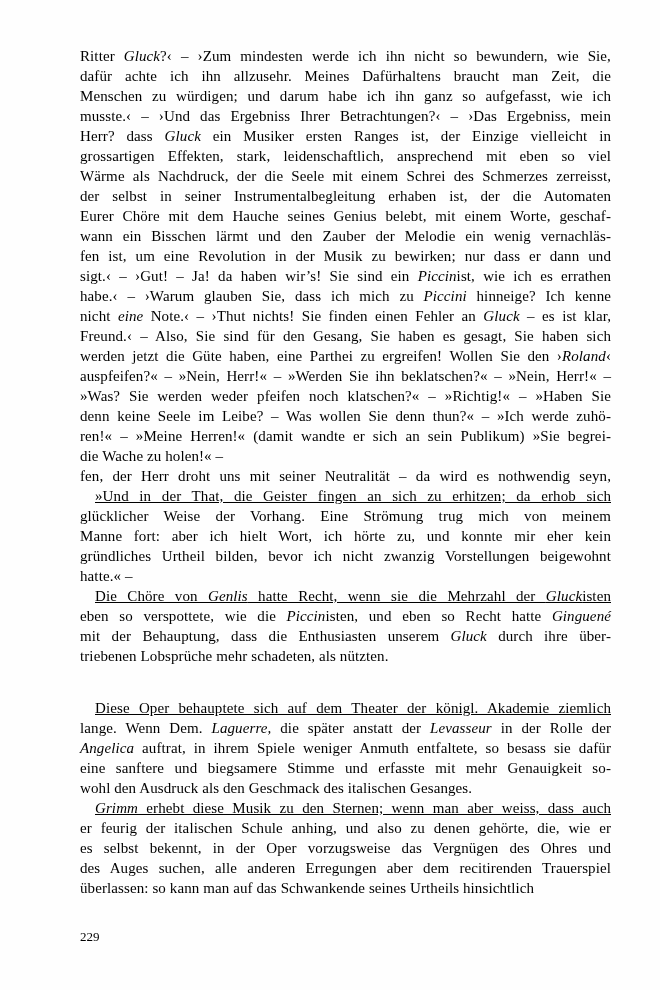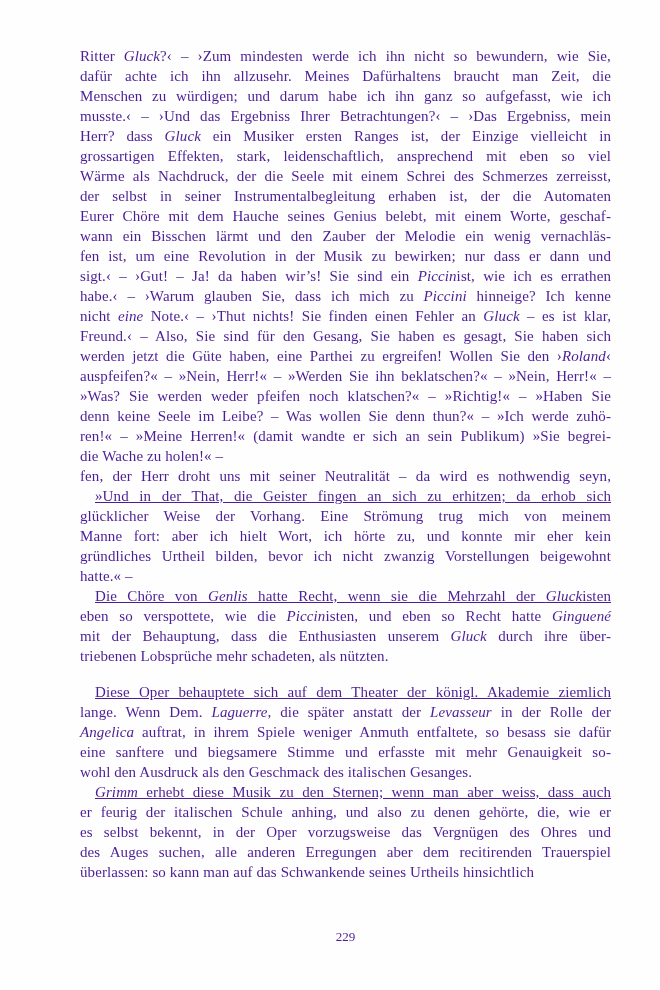--- a/index.html
+++ b/index.html
@@ -2,48 +2,48 @@
 <html lang="de"><head>
 <meta charset="utf-8">
 <style>
   html, body { margin: 0; padding: 0; }
   .page {
     position: relative;
     width: 660px;
     height: 990px;
     background: #fefefe;
     font-family: "Liberation Serif", "DejaVu Serif", serif;
-    color: #4c1d95;
+    color: #000000;
     overflow: hidden;
   }
   .text-block {
     position: absolute;
     left: 80px;
     top: 46px;
     width: 531px;
     font-size: 15px;
     line-height: 20px;
     letter-spacing: 0.1px;
   }
   .para { margin: 0; }
-  .para.space-before { margin-top: 16px; }
+  .para.space-before { margin-top: 32px; }
   .para.indent .line:first-child { text-indent: 15px; text-decoration: underline; }
   .line {
     text-align: justify;
     text-align-last: justify;
     white-space: normal;
   }
   .line.last { text-align-last: left; }
   .it { font-style: italic; }
   .pagenum-row {
     position: absolute;
     left: 80px;
     top: 929px;
     width: 531px;
-    text-align: center;
+    text-align: left;
     font-size: 13px;
     line-height: 16px;
   }
 </style>
 </head>
 <body>
 
 <div class="page">
   <div class="text-block">
       <div class="para">

